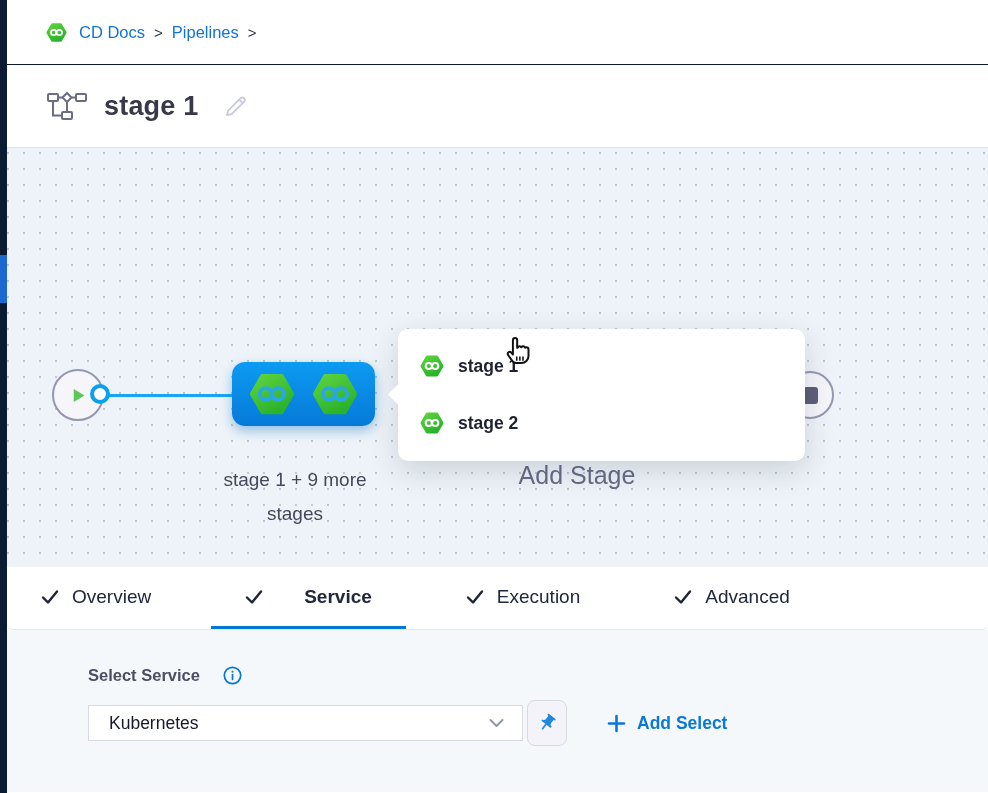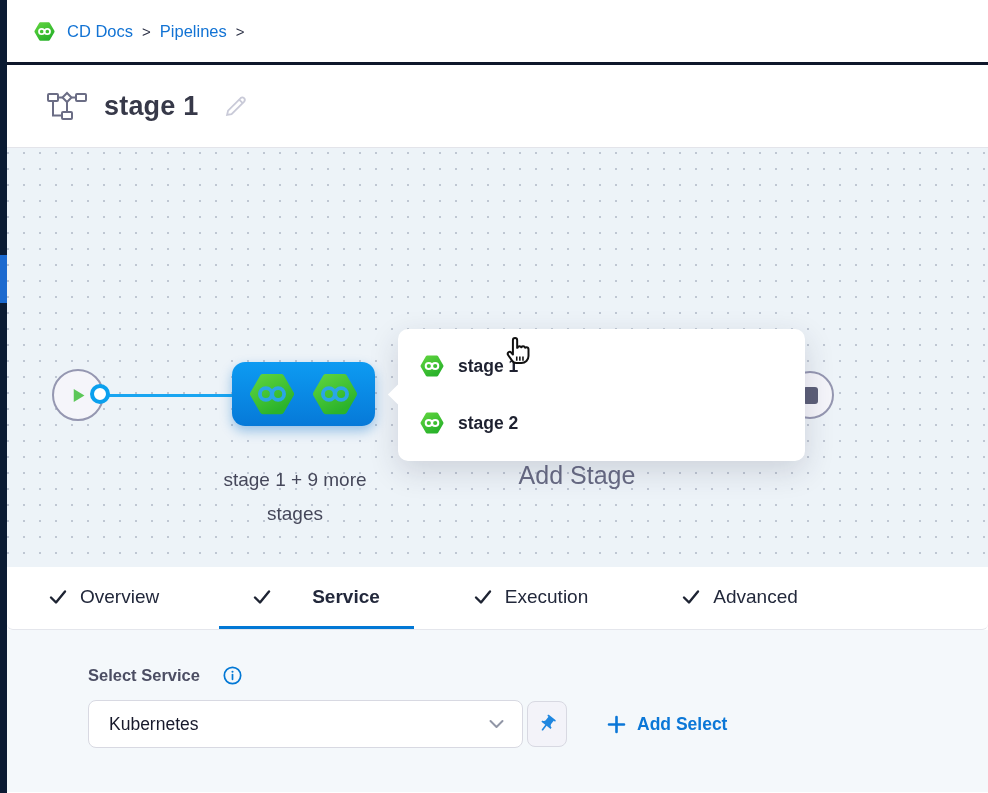--- a/index.html
+++ b/index.html
@@ -7,21 +7,21 @@
   body {
     font-family:"Liberation Sans","DejaVu Sans",sans-serif;
     background:#fff; position:relative; color:#22283b;
   }
   
   .rail { position:absolute; left:0; top:0; width:7px; height:793px; background:#0b1b33; z-index:50; }
   .rail-indicator { position:absolute; left:0; top:255px; width:7px; height:48px; background:#1b69cf; }
   
   .page { position:absolute; left:7px; top:0; width:981px; height:793px; }
   
-  .crumb-bar { height:65px; background:#fff; border-bottom:3px solid #0f172a; display:flex; align-items:center; padding-left:27px; }
+  .crumb-bar { height:65px; background:#fff; border-bottom:1px solid #0f172a; display:flex; align-items:center; padding-left:39px; }
   .crumb { display:flex; align-items:center; gap:9px; font-size:16.5px; }
   .crumb a { color:#1273d4; text-decoration:none; font-weight:500; cursor:pointer; }
   .crumb .sep { color:#2c3146; font-size:15px; }
   
   .header { height:83px; background:#fff; border-bottom:1px solid #e3e4ea; display:flex; align-items:center; padding-left:39px; gap:16px; }
   .title { font-size:27px; font-weight:700; color:#373949; letter-spacing:.2px; }
   .edit-btn { background:none; border:none; cursor:pointer; margin-left:8px; display:flex; align-items:center; }
   
   .canvas {
     position:relative; height:419px;
@@ -49,30 +49,30 @@
     position:absolute; left:391px; top:181px; width:407px; height:132px; background:#fff;
     border-radius:10px; box-shadow:0 10px 30px rgba(35,40,70,.16); z-index:5; padding:18px 0 0 22px;
   }
   .stage-popup::before {
     content:""; position:absolute; left:-7px; top:58px; width:15px; height:15px; background:#fff; transform:rotate(45deg);
   }
   .popup-item { display:flex; align-items:center; gap:14px; height:38px; margin-bottom:19px; cursor:pointer; }
   .popup-item .label { font-size:17.5px; font-weight:700; color:#1e2130; }
   .cursor-hand { position:absolute; left:83px; top:-14px; width:34px; height:34px; pointer-events:none; }
   
-  .tabs { height:63px; background:#fff; border-bottom:1px solid #e4e6ec; display:flex; align-items:stretch; padding-left:8px; white-space:nowrap; overflow:hidden;border-radius:6px; }
+  .tabs { height:63px; background:#fff; border-bottom:1px solid #e4e6ec; display:flex; align-items:stretch; white-space:nowrap; overflow:hidden;border-radius:6px; }
   .tab { display:flex; align-items:center; gap:13px; padding:0 34px; font-size:19px; font-weight:500; color:#22283b; cursor:pointer; border-bottom:3px solid transparent; }
   .tab.active { border-bottom-color:#0278d5; font-weight:600;gap:41px; }
   
   .panel { height:162px; background:#f4f8fb; padding:36px 0 0 81px; position:relative; }
   .panel-label-row { display:flex; align-items:center; gap:23px; margin-bottom:15px; }
   .panel-label { font-size:16.5px; font-weight:700; color:#4c4e63; }
   .select-row { display:flex; align-items:center; }
   .select-box {
-    width:435px; height:48px; background:#fff; border:1px solid #d8d9e2; border-radius:8px;
+    width:435px; height:36px; background:#fff; border:1px solid #d8d9e2; border-radius:0;
     display:flex; align-items:center; justify-content:space-between; padding:0 18px 0 20px; cursor:pointer;
   }
   .select-value { font-size:17.5px; color:#17192b; }
   .pin-btn {
     margin-left:4px; width:40px; height:46px; background:#f3f3f9; border:1px solid #d8d9e2; border-radius:8px;
     display:flex; align-items:center; justify-content:center; cursor:pointer;
   }
   .add-service { display:flex; align-items:center; gap:11px; margin-left:40px; background:none; border:none; cursor:pointer; }
   .add-service .label { font-size:17.5px; font-weight:700; color:#0b77d7; }
   svg { display:block; }

